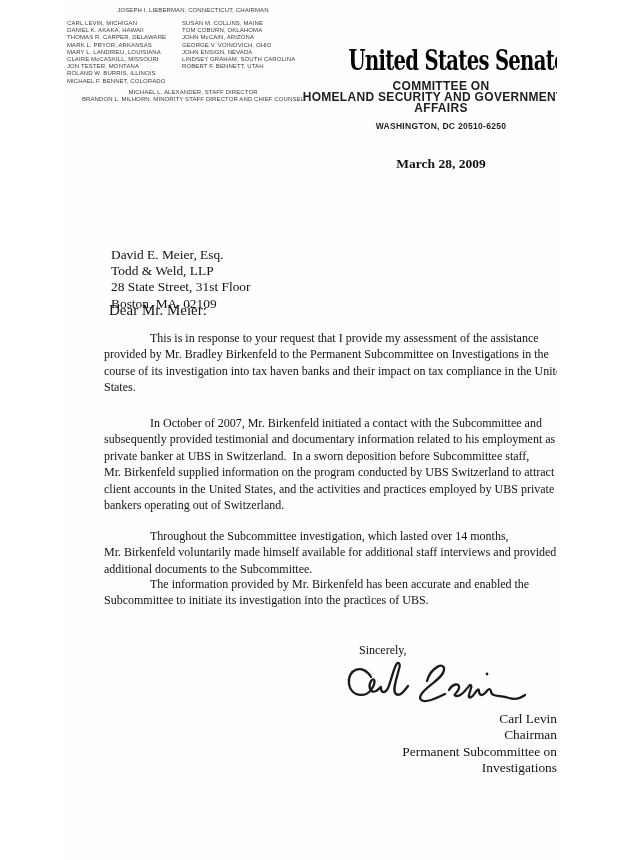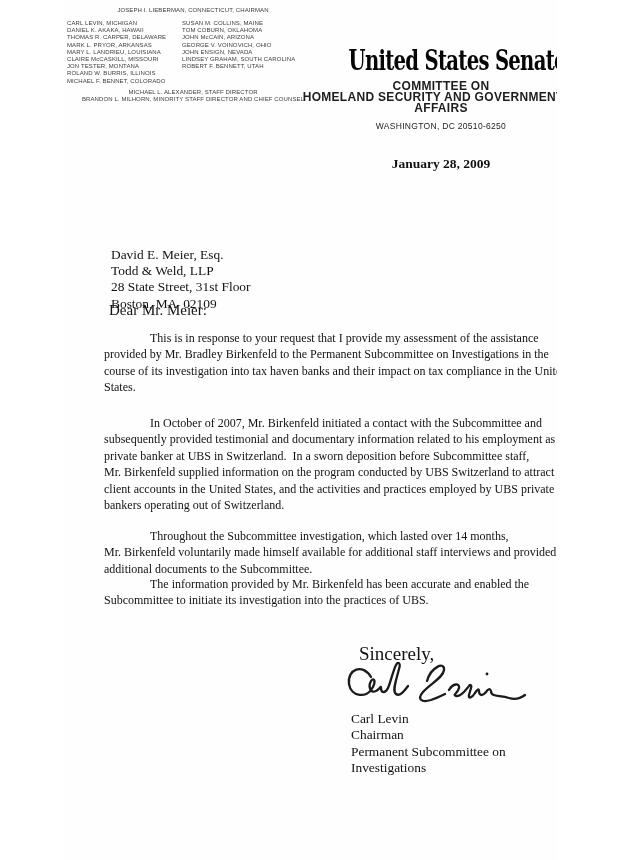--- a/index.html
+++ b/index.html
@@ -58,21 +58,21 @@
     font-family: "Liberation Sans", sans-serif;
     font-weight: bold;
     font-size: 12px; line-height: 11px;
     letter-spacing: 0.3px;
     color: #1d1d1d;
     white-space: pre-wrap;
   }
   .washington {
     margin-top: 7px;
     font-family: "Liberation Sans", sans-serif;
-    font-weight: normal;
+    font-weight: bold;
     font-size: 8.5px;
     letter-spacing: 0.3px;
     color: #1d1d1d;
   }
   
   .date {
     position: absolute; top: 156px; left: 238px; width: 278px;
     text-align: center;
     font-size: 13.5px; font-weight: bold;
   }
@@ -97,32 +97,33 @@
     font-size: 12px; line-height: 16.4px;
     white-space: pre-wrap;
     text-indent: 46px;
   }
   #p1 { top: 330px; }
   #p2 { top: 415px; }
   #p3 { top: 528px; }
   #p4 { top: 576px; }
   .sincerely {
     position: absolute; top: 643px; left: 295px;
-    font-size: 19px;
+    font-size: 12px;
   }
   .sig {
     position: absolute; top: 657px; left: 276px;
     width: 196px; height: 58px;
   }
   .sig path { fill: none; stroke: #1b1b1b; stroke-width: 2.3; stroke-linecap: round; stroke-linejoin: round; }
   .sig .dot { fill: #1b1b1b; stroke: none; }
   .signoff {
     position: absolute; top: 711px; left: 287px;
     font-size: 13.4px; line-height: 16.4px;
     white-space: pre-wrap;
+    text-align: right;
   }
 </style>
 </head>
 <body>
 
 <div class="page">
 
   <div class="lh-chair">JOSEPH I. LIEBERMAN, CONNECTICUT, CHAIRMAN</div>
   <div class="lh-col left">CARL LEVIN, MICHIGAN
 DANIEL K. AKAKA, HAWAII
@@ -143,21 +144,21 @@
   <div class="lh-staff">MICHAEL L. ALEXANDER, STAFF DIRECTOR
 BRANDON L. MILHORN, MINORITY STAFF DIRECTOR AND CHIEF COUNSEL</div>
 
   <div class="senate-head">
     <span class="senate-title">United States Senate</span>
     <div class="committee">COMMITTEE ON
 HOMELAND SECURITY AND GOVERNMENTAL AFFAIRS</div>
     <div class="washington">WASHINGTON, DC 20510-6250</div>
   </div>
 
-  <div class="date">January 28, 2009</div>
+  <div class="date">March 28, 2009</div>
 
 
   <div class="recipient">David E. Meier, Esq.
 Todd &amp; Weld, LLP
 28 State Street, 31st Floor
 Boston, MA  02109</div>
 
   <div class="salutation">Dear Mr. Meier:</div>
 
   <p class="para" id="p1">This is in response to your request that I provide my assessment of the assistance

